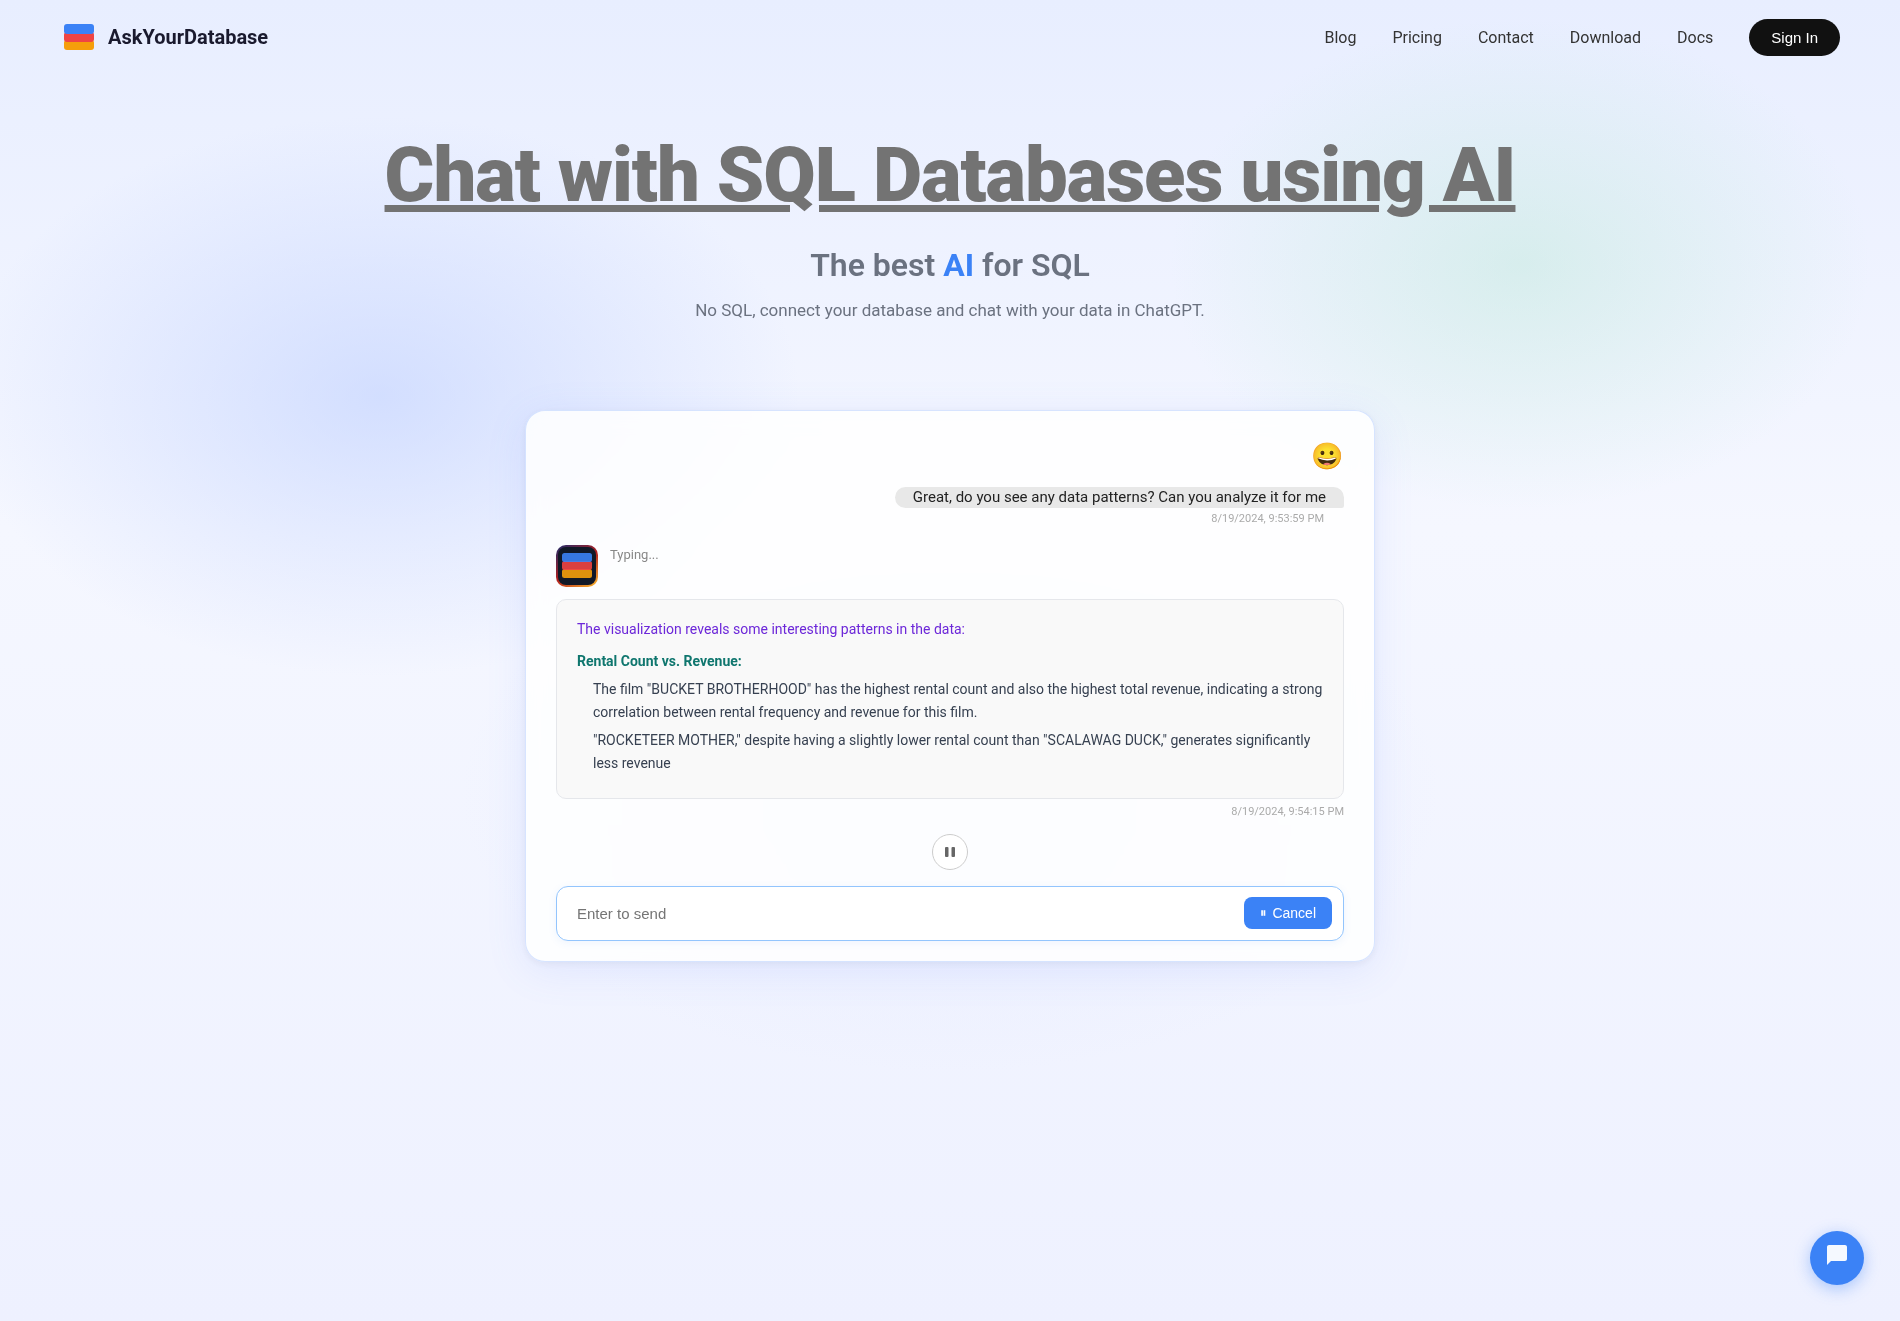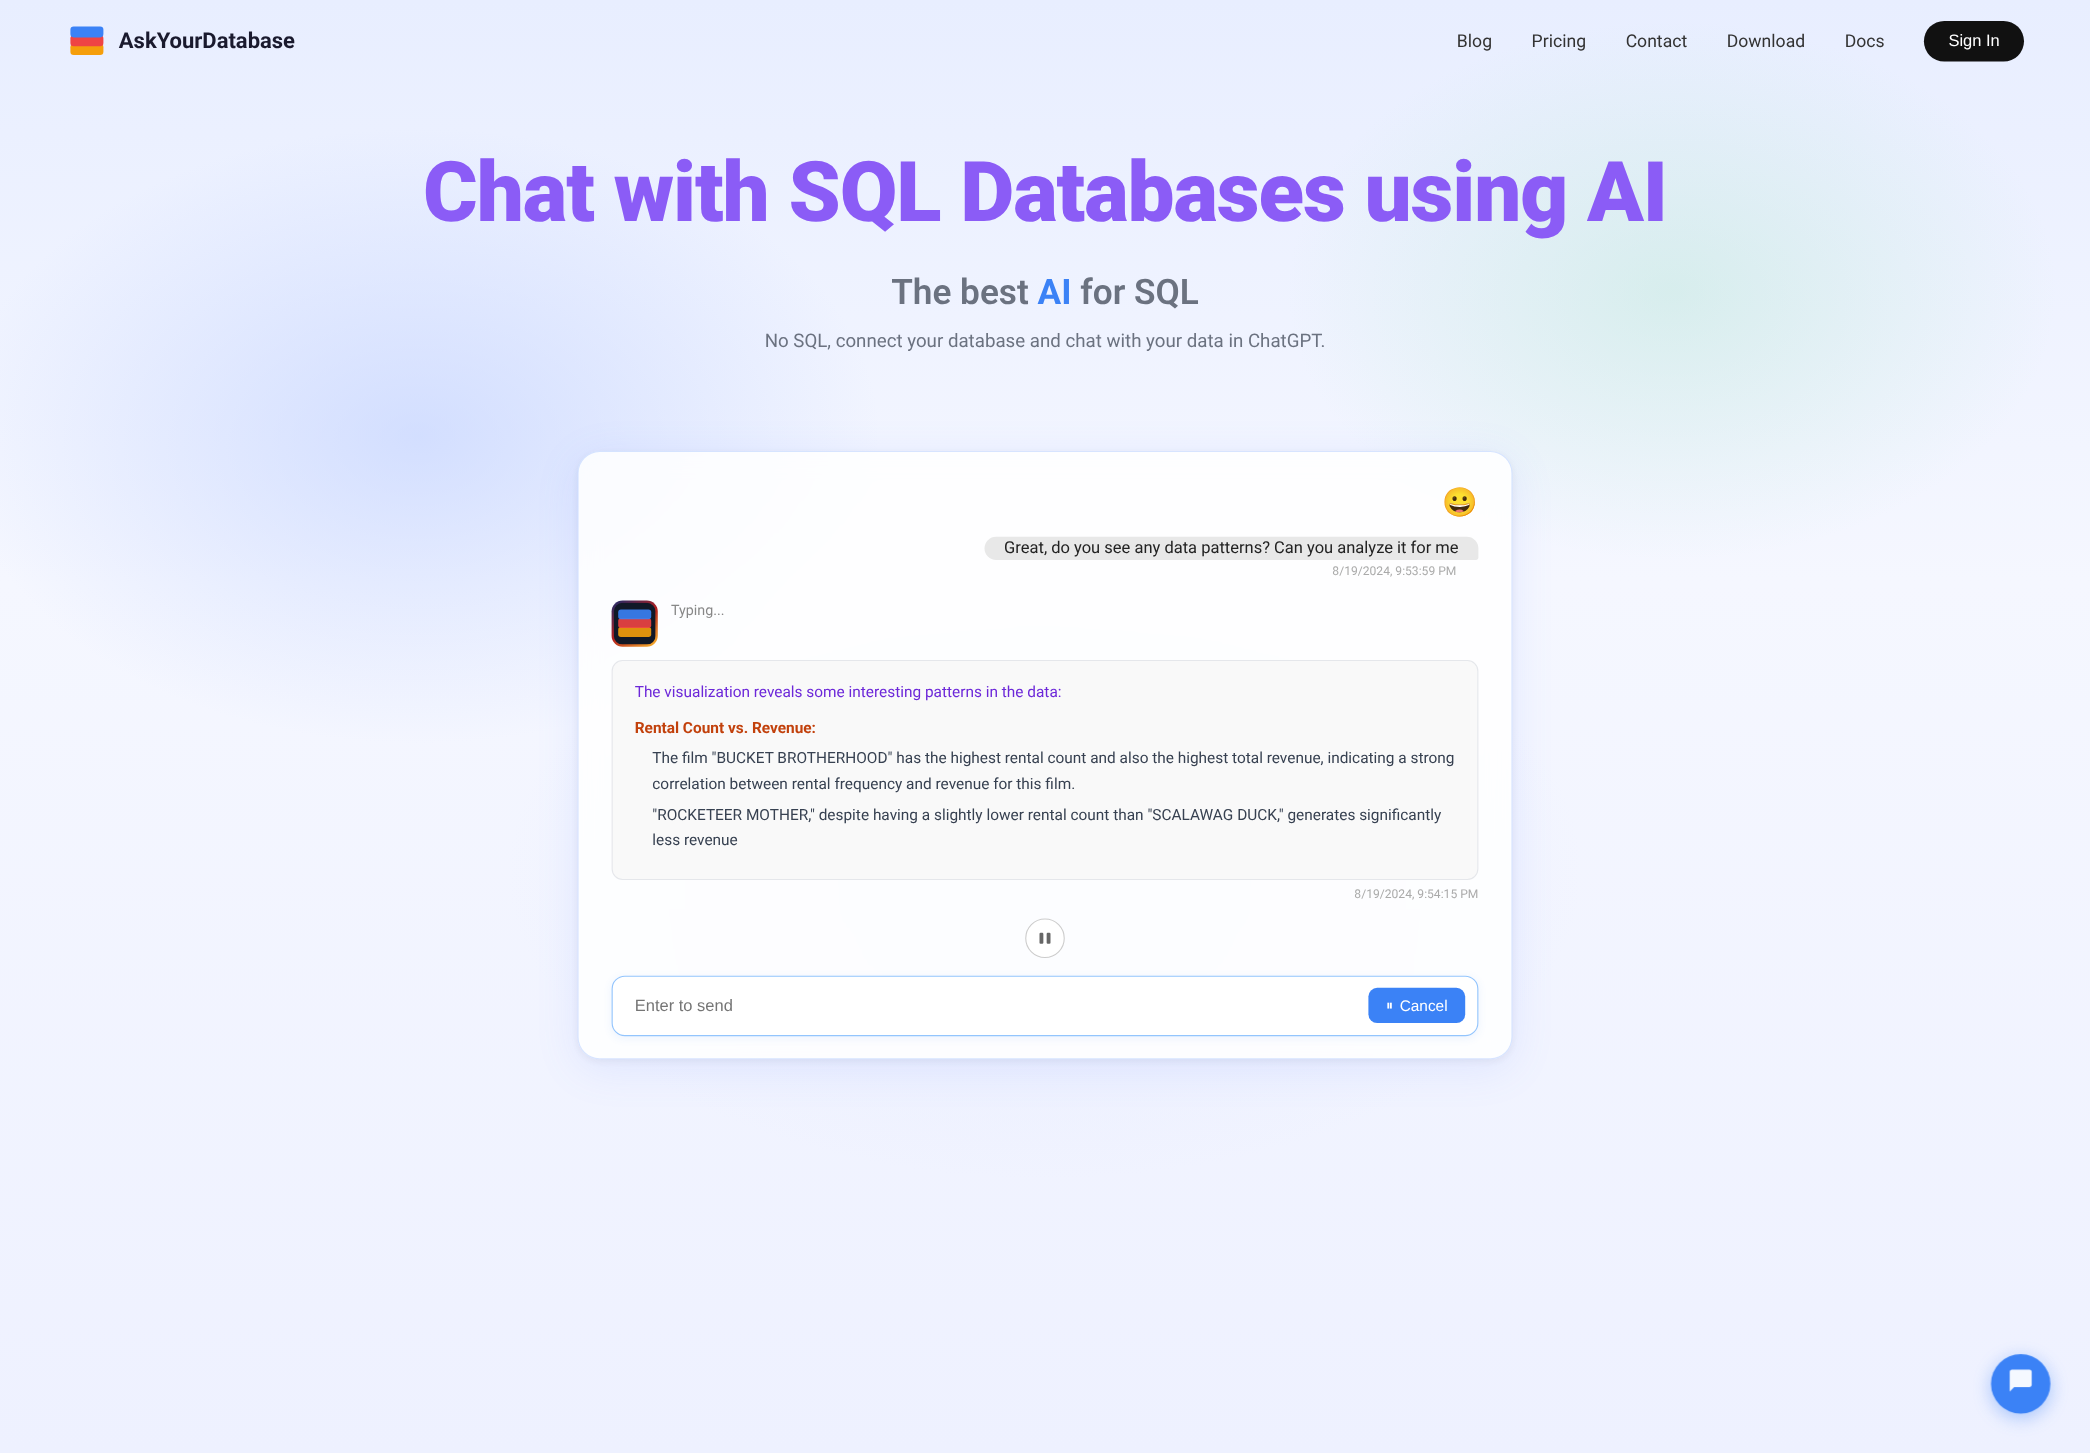--- a/index.html
+++ b/index.html
@@ -87,24 +87,25 @@
 
     
     .hero {
       text-align: center;
       padding: 60px 20px 40px;
     }
 
     .hero-title {
       font-size: 76px;
       font-weight: 900;
-      color: #8b5cf6;
+      color: #737373;
       line-height: 1.1;
       margin-bottom: 28px;
       letter-spacing: -1px;
+      text-decoration: underline;
     }
 
     .hero-subtitle {
       font-size: 32px;
       font-weight: 600;
       color: #6b7280;
       margin-bottom: 16px;
     }
 
     .hero-subtitle .ai-highlight {
@@ -208,21 +209,21 @@
       line-height: 1.6;
     }
 
     .analysis-intro {
       margin-bottom: 10px;
       color: #6d28d9;
     }
 
     .analysis-section-title {
       font-weight: 700;
-      color: #c2410c;
+      color: #0f766e;
       margin-bottom: 6px;
     }
 
     .analysis-item {
       padding-left: 16px;
       margin-bottom: 6px;
       color: #374151;
       position: relative;
     }
 

